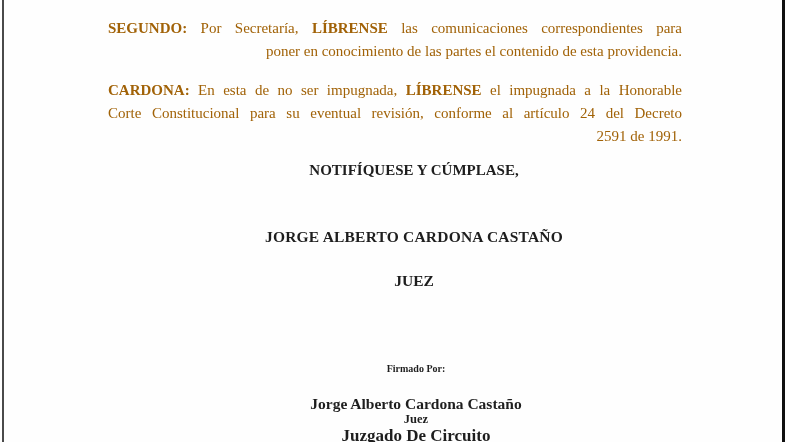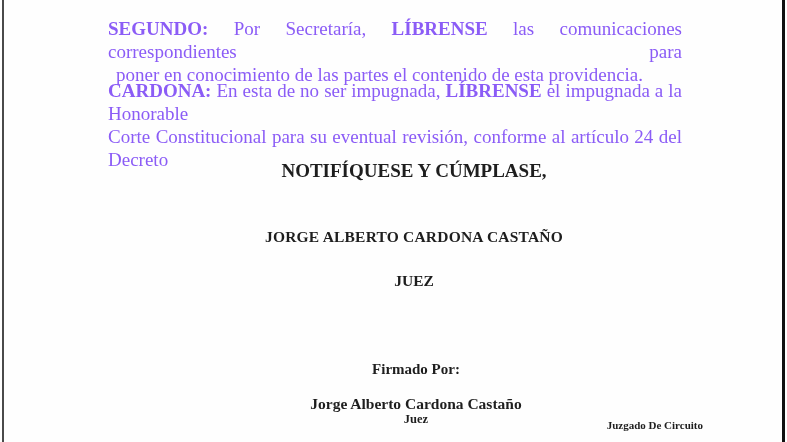--- a/index.html
+++ b/index.html
@@ -27,74 +27,75 @@
   .edge-right {
     position: absolute;
     left: 782px; top: 0;
     width: 3px; height: 100%;
     background: #101010;
   }
   .para {
     position: absolute;
     left: 108px;
     width: 574px;
-    font-size: 19px;
+    font-size: 15px;
     line-height: 23px;
-    color: #8b5cf6;
+    color: #a16207;
   }
   .jline {                     
     text-align: justify;
     text-align-last: justify;
     white-space: normal;
   }
   .pline {                     
-    text-align: left;
+    text-align: right;
     margin-left: 8px;
   }
   .b { font-weight: 700; }
   #p-segundo { top: 17px; }
   #p-tercero { top: 79px; }
   .centered {
     position: absolute;
     left: 127px;
     width: 574px;
     text-align: center;
     font-weight: 700;
   }
-  #h-order   { top: 159px; font-size: 19px; line-height: 23px; }
+  #h-order   { top: 159px; font-size: 15px; line-height: 23px; }
   #h-name    { top: 225px; font-size: 15.5px; line-height: 23px; letter-spacing: 0.2px; }
   #h-juez    { top: 269px; font-size: 15.5px; line-height: 23px; }
   .sig-centered {
     position: absolute;
     left: 129px;
     width: 574px;
     text-align: center;
     font-weight: 700;
   }
-  #sig-label { top: 361px; font-size: 15px;   line-height: 16px; }
+  #sig-label { top: 361px; font-size: 10px;   line-height: 16px; }
   #sig-name  { top: 394px; font-size: 15.5px; line-height: 19px; }
   #sig-title { top: 412px; font-size: 12.5px; line-height: 15px; }
-  #sig-court { top: 418px; font-size: 11px; line-height: 15px; text-align: right; }
+  #sig-court { top: 428px; font-size: 17px; line-height: 15px; }
 </style>
 </head>
 <body>
 
 <div class="page">
 
   <div class="edge-left"></div>
   <div class="edge-right"></div>
 
   <div class="para" id="p-segundo">
     <div class="jline"><span class="b">SEGUNDO:</span><span> Por Secretaría, </span><span class="b">LÍBRENSE</span><span> las comunicaciones correspondientes para</span></div>
     <div class="pline">poner en conocimiento de las partes el contenido de esta providencia.</div>
   </div>
 
   <div class="para" id="p-tercero">
     <div class="jline"><span class="b">CARDONA:</span><span> En esta de no ser impugnada, </span><span class="b">LÍBRENSE</span><span> el impugnada a la Honorable</span></div>
     <div class="jline">Corte Constitucional para su eventual revisión, conforme al artículo 24 del Decreto</div>
+    <div class="pline">2591 de 1991.</div>
   </div>
 
   <div class="centered" id="h-order">NOTIFÍQUESE Y CÚMPLASE,</div>
 
   <div class="centered" id="h-name">JORGE ALBERTO CARDONA CASTAÑO</div>
 
   <div class="centered" id="h-juez">JUEZ</div>
 
   <div class="sig-centered" id="sig-label">Firmado Por:</div>
 

